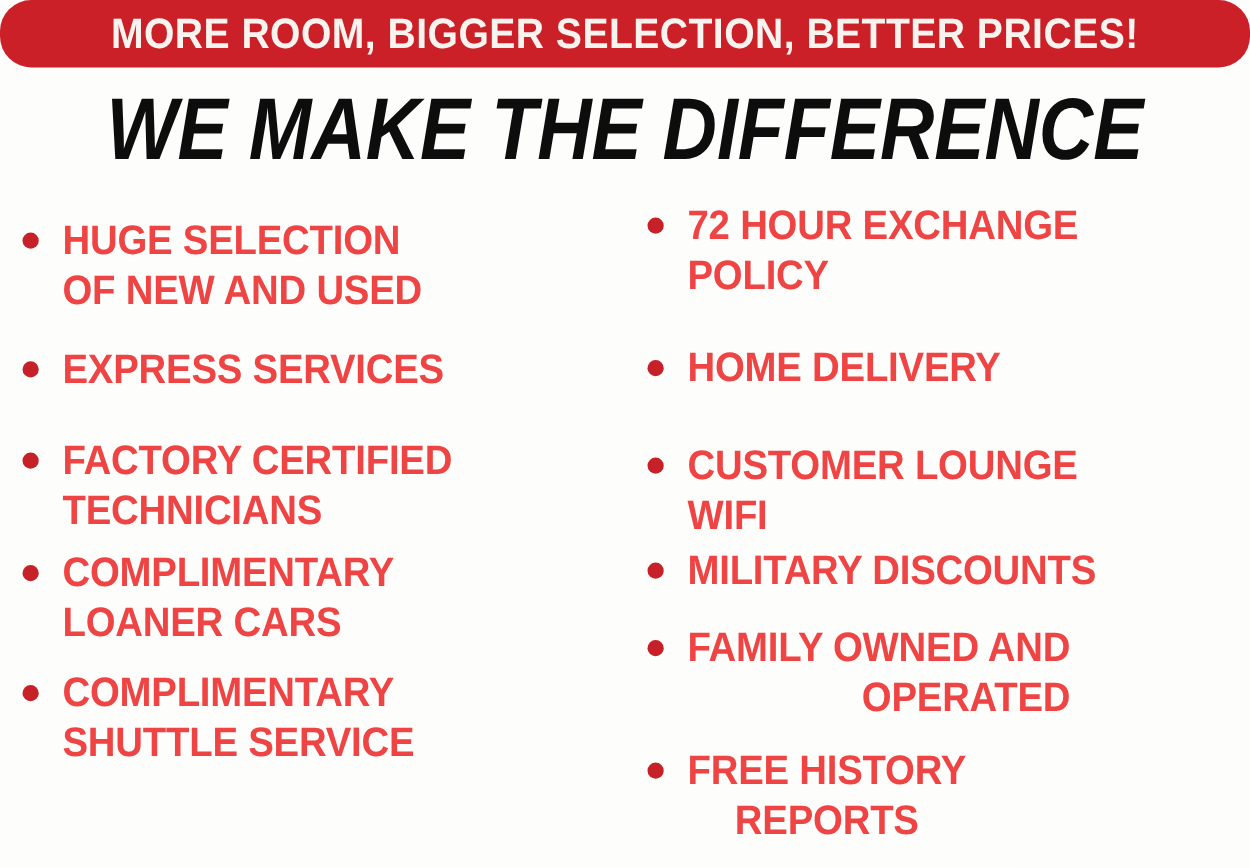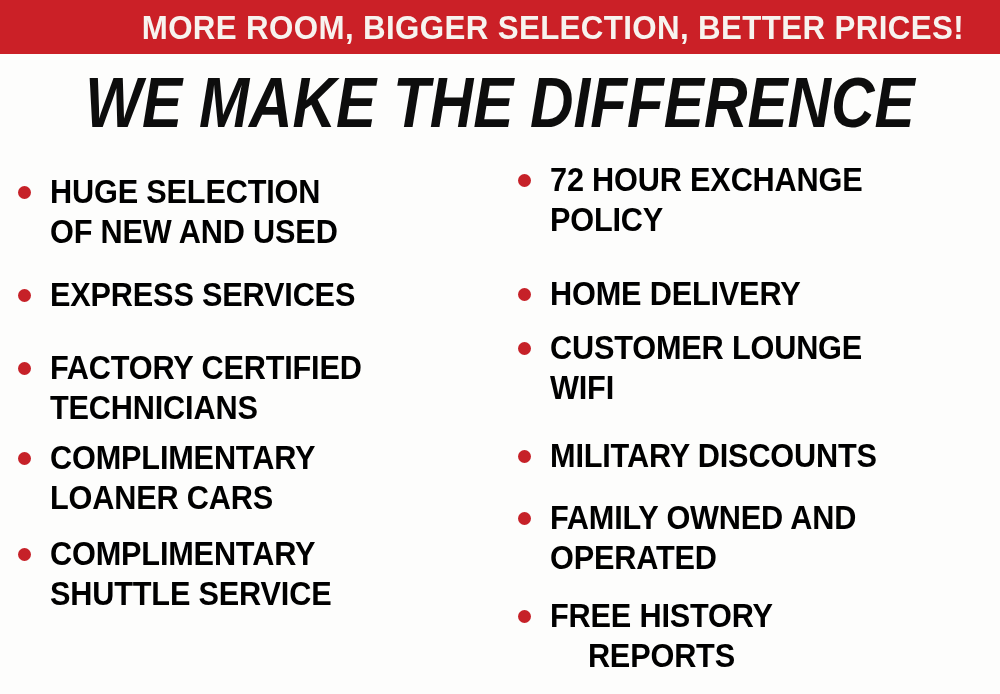--- a/index.html
+++ b/index.html
@@ -25,21 +25,22 @@
   
   #banner {
     position: absolute;
     left: 0;
     top: 0;
     width: 1000px;
     height: 54px;
     background: #cb2027;
     display: flex;
     align-items: center;
-    justify-content: flex-end;
+    justify-content: center;
+    border-radius: 25px;
   }
   #banner-text {
     color: #f7f3ef;
     font-family: "Liberation Sans", sans-serif;
     font-weight: bold;
     font-size: 34px;
     line-height: 34px;
     letter-spacing: 0.4px;
     transform: scaleX(0.92);
     transform-origin: center center;
@@ -70,21 +71,21 @@
   .column {
     position: absolute;
     top: 160px;
   }
   #col-left  { left: 18px;  width: 470px; }
   #col-right { left: 518px; width: 482px; }
 
   .bullet-item {
     position: absolute;
     display: block;
-    color: #000000;
+    color: #ef4444;
     font-family: "Liberation Sans", sans-serif;
     font-weight: bold;
     font-size: 33px;
     line-height: 40px;
     letter-spacing: -0.2px;
   }
   .bullet-dot {
     position: absolute;
     left: 0;
     top: 14px;
@@ -141,30 +142,30 @@
   <div id="col-right" class="column">
       <div class="bullet-item" style="top: 0;">
         <span class="bullet-dot"></span>
         <span class="bullet-label">72 HOUR EXCHANGE
 POLICY</span>
       </div>
       <div class="bullet-item" style="top: 114px; text-align: right;">
         <span class="bullet-dot"></span>
         <span class="bullet-label">HOME DELIVERY</span>
       </div>
-      <div class="bullet-item" style="top: 168px;">
+      <div class="bullet-item" style="top: 192px;">
         <span class="bullet-dot"></span>
         <span class="bullet-label">CUSTOMER LOUNGE
 WIFI</span>
       </div>
       <div class="bullet-item" style="top: 276px;">
         <span class="bullet-dot"></span>
         <span class="bullet-label">MILITARY DISCOUNTS</span>
       </div>
-      <div class="bullet-item" style="top: 338px;">
+      <div class="bullet-item" style="top: 338px; text-align: right;">
         <span class="bullet-dot"></span>
         <span class="bullet-label">FAMILY OWNED AND
  OPERATED</span>
       </div>
       <div class="bullet-item" style="top: 436px; text-align: center;">
         <span class="bullet-dot"></span>
         <span class="bullet-label">FREE HISTORY
  REPORTS</span>
       </div>
     </div>

